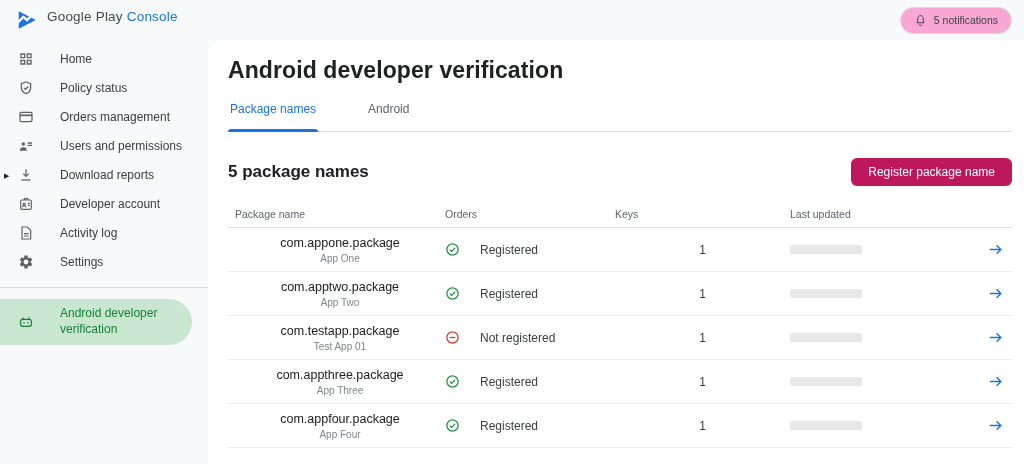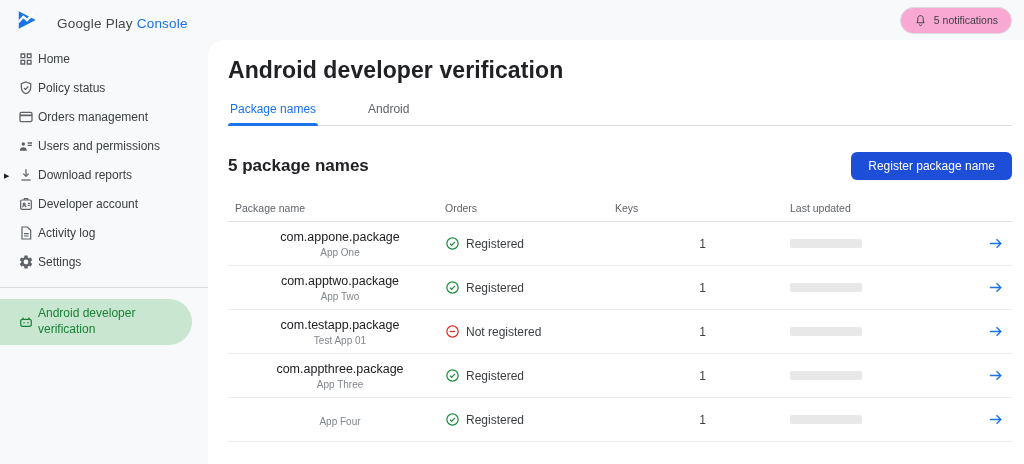--- a/index.html
+++ b/index.html
@@ -9,35 +9,35 @@
     background: #f7f9fa;
     position: relative;
     color: #3c4043;
   }
 
   
   .topbar {
     position: absolute; top: 0; left: 0; right: 0; height: 40px;
     display: flex; align-items: center; padding: 0 12px 0 16px;
   }
-  .logo { display: flex; align-items: flex-end; gap: 19px; }
+  .logo { display: flex; align-items: flex-start; gap: 9px; }
   .logo svg { width: 22px; height: 22px; }
   .logo-text { font-size: 13.5px; font-weight: 500; color: #45484b; letter-spacing: .2px; }
   .logo-text .console { color: #1a73e8; margin-left: 4px; }
   .notifications-pill {
     margin-left: auto; display: flex; align-items: center; gap: 7px;
     background: #f9a8d4; border: 1px solid #dadce0; border-radius: 14px;
     height: 27px; padding: 0 13px; font-size: 10.5px; color: #3c4043; cursor: pointer;
   }
   .notifications-pill svg { width: 13px; height: 13px; color: #3c4043; }
 
   
   .sidebar { position: absolute; top: 44px; left: 0; width: 208px; bottom: 0; }
   .nav-item {
-    position: relative; display: flex; align-items: center; gap: 4px;
+    position: relative; display: flex; align-items: center; gap: 26px;
     height: 29px; padding-left: 18px; font-size: 12px; color: #3c4043; cursor: pointer;
   }
   .nav-icon { width: 16px; height: 16px; color: #5f6368; flex: none; display: flex; }
   .nav-icon svg { width: 16px; height: 16px; }
   .expand-caret {
     position: absolute; left: 4px; top: 50%; transform: translateY(-50%);
     font-size: 7px; color: #202124; line-height: 1;
   }
   .sidebar-divider { border: none; border-top: 1px solid #dadce0; margin: 11px 0; }
   .nav-item.selected {
@@ -48,48 +48,48 @@
   .nav-item.selected .nav-label { width: 130px; line-height: 1.3; }
 
   
   .main {
     position: absolute; top: 40px; left: 208px; right: 0; bottom: 0;
     background: #fff; border-radius: 16px 0 0 0; padding: 0 12px 0 20px;
   }
   .page-title { margin-top: 17px; font-size: 23px; font-weight: 700; color: #202124; letter-spacing: .1px; }
   .tabs { margin-top: 13px; display: flex; gap: 48px; border-bottom: 1px solid #dadce0; }
   .tab {
-    font-size: 12px; font-weight: 500; color: #5f6368; padding: 5px 2px 9px;
+    font-size: 12px; font-weight: 500; color: #5f6368; padding: 5px 2px 15px;
     cursor: pointer; position: relative;
   }
   .tab.active { color: #1a73e8; }
   .tab.active::after {
     content: ""; position: absolute; left: 0; right: 0; bottom: -1px;
     height: 3px; background: #1a73e8; border-radius: 3px 3px 0 0;
   }
 
   .section-header { margin-top: 26px; display: flex; align-items: center; justify-content: space-between; }
   .section-heading { font-size: 17px; font-weight: 700; color: #202124; }
   .register-btn {
-    background: #1d4ed8; color: #fff; border: none; border-radius: 6px;
+    background: #be185d; color: #fff; border: none; border-radius: 6px;
     font-family: "Liberation Sans", sans-serif; font-size: 12px; font-weight: 500;
     height: 28px; padding: 0 17px; cursor: pointer;
   }
 
   
   .table { margin-top: 14px; }
   .thead, .trow { display: grid; grid-template-columns: 210px 170px 175px 197px 1fr; align-items: center; }
   .thead {
     height: 28px; font-size: 10.5px; color: #5f6368;
     border-bottom: 1px solid #e0e3e7; padding-left: 7px;
   }
   .trow { height: 44px; border-bottom: 1px solid #e9ebee; padding-left: 7px; text-align: center; }
   .pkg-name { font-size: 12.5px; color: #202124; }
   .pkg-sub { font-size: 10px; color: #80868b; margin-top: 3px; }
-  .status-cell { display: flex; align-items: center; gap: 6px; font-size: 12px; color: #3c4043; }
+  .status-cell { display: flex; align-items: center; gap: 20px; font-size: 12px; color: #3c4043; }
   .status-icon { display: none; width: 15px; height: 15px; }
   .status-icon svg { width: 15px; height: 15px; }
   .status-cell.registered .check-wrap { display: flex; }
   .status-cell.not_registered .blocked-wrap { display: flex; }
   .keys-cell { font-size: 12px; color: #3c4043; }
   .redacted-bar { width: 72px; height: 9px; background: #e8e8e8; border-radius: 2px; }
   .arrow-cell { justify-self: end; padding-right: 12px; display: flex; cursor: pointer; }
   .arrow-cell svg { width: 17px; height: 17px; }
 </style>
 </head>
@@ -336,20 +336,21 @@
         </div>
       <div class="arrow-cell">
           <svg viewBox="0 0 24 24" fill="none" stroke="#1a73e8" stroke-width="2">
             <path d="M4 12h15M13.5 6l6 6-6 6"></path>
           </svg>
         </div>
     </div>
 
     <div class="trow">
       <div>
+        <div class="pkg-name">com.appfour.package</div>
         <div class="pkg-sub">App Four</div>
       </div>
       <div class="status-cell registered">
         <span class="status-icon check-wrap">
             <svg viewBox="0 0 24 24" fill="none" stroke="#1e8e3e" stroke-width="2">
               <circle cx="12" cy="12" r="9"></circle>
               <path d="M8 12.4l2.6 2.6 5.4-5.6"></path>
             </svg>
           </span>
 

